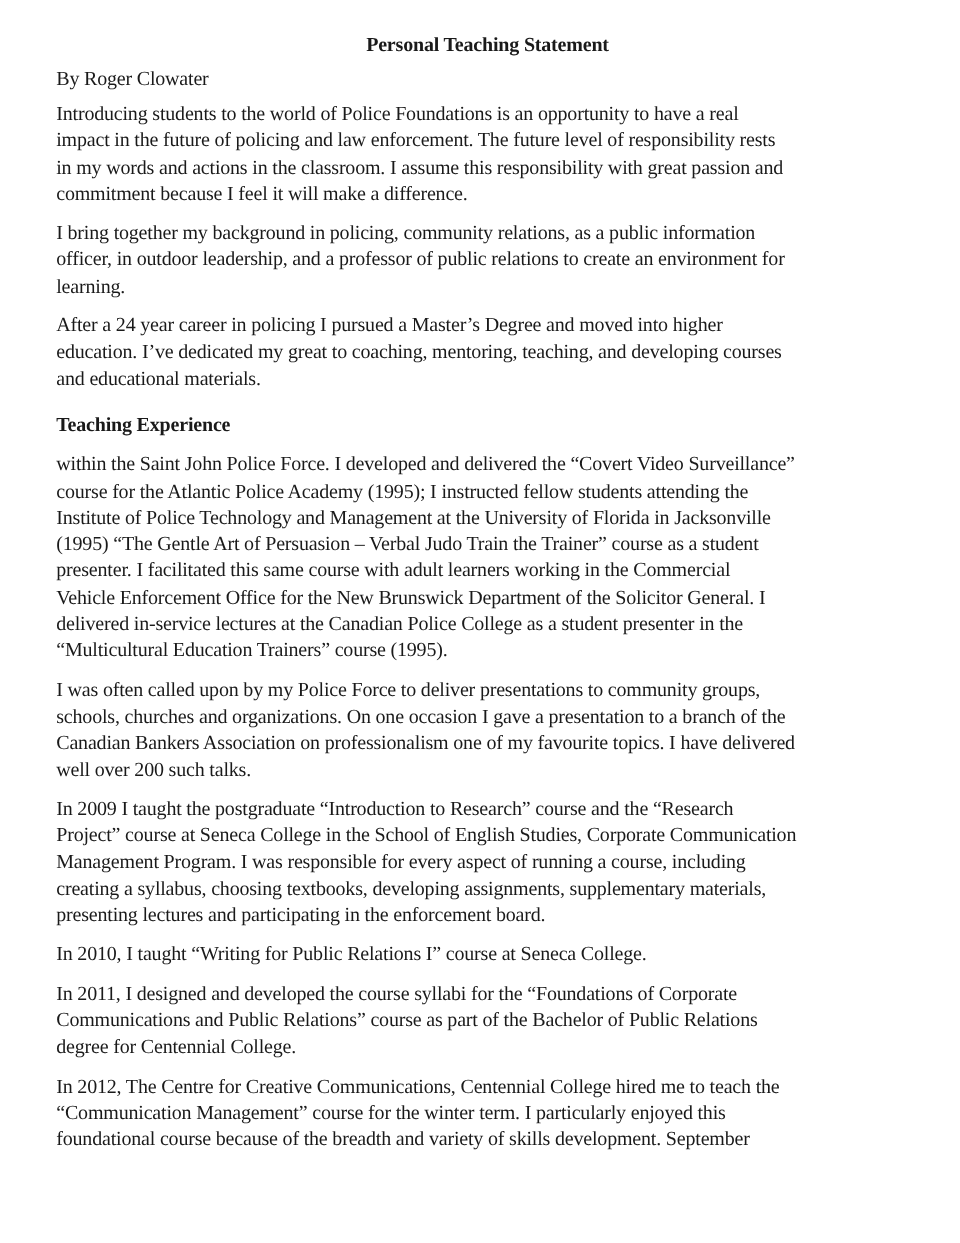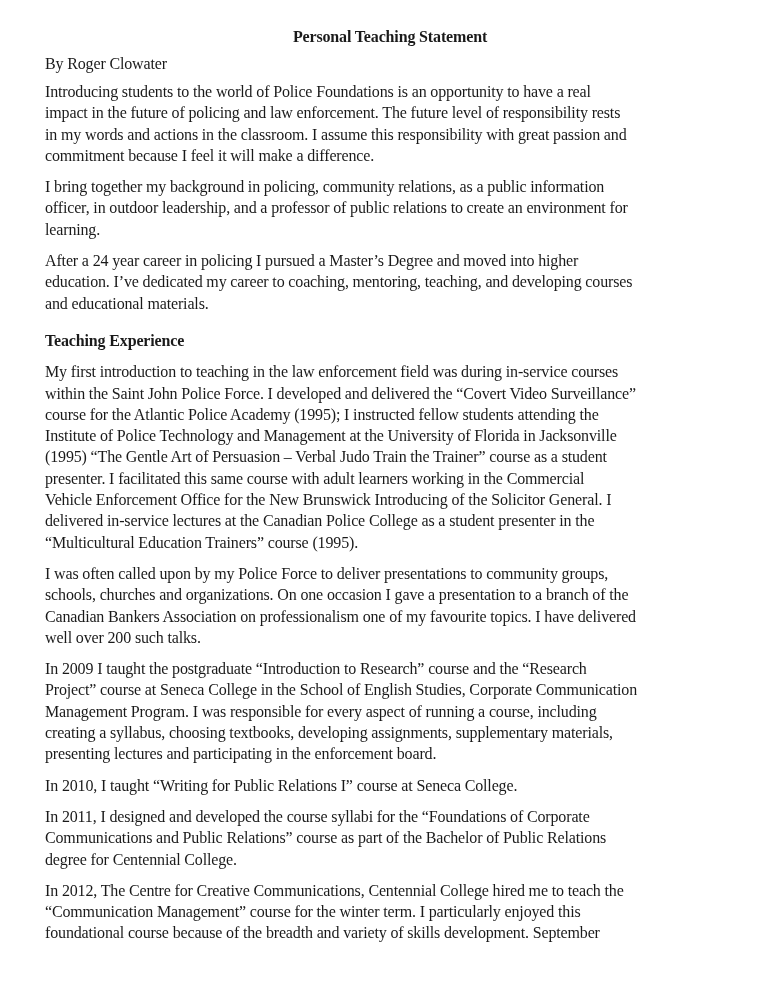--- a/index.html
+++ b/index.html
@@ -29,34 +29,33 @@
         <span class="line">in my words and actions in the classroom. I assume this responsibility with great passion and</span>
         <span class="line">commitment because I feel it will make a difference.</span>
       </div>
       <div class="para">
         <span class="line">I bring together my background in policing, community relations, as a public information</span>
         <span class="line">officer, in outdoor leadership, and a professor of public relations to create an environment for</span>
         <span class="line">learning.</span>
       </div>
       <div class="para">
         <span class="line">After a 24 year career in policing I pursued a Master’s Degree and moved into higher</span>
-        <span class="line">education. I’ve dedicated my career to coaching, mentoring, teaching, and developing courses</span>
+        <span class="line">education. I’ve dedicated my great to coaching, mentoring, teaching, and developing courses</span>
         <span class="line">and educational materials.</span>
       </div>
     </div>
   <div class="heading">Teaching Experience</div>
   <div id="experience">
       <div class="para">
-        <span class="line">My first introduction to teaching in the law enforcement field was during in-service courses</span>
         <span class="line">within the Saint John Police Force. I developed and delivered the “Covert Video Surveillance”</span>
         <span class="line">course for the Atlantic Police Academy (1995); I instructed fellow students attending the</span>
         <span class="line">Institute of Police Technology and Management at the University of Florida in Jacksonville</span>
         <span class="line">(1995) “The Gentle Art of Persuasion – Verbal Judo Train the Trainer” course as a student</span>
         <span class="line">presenter. I facilitated this same course with adult learners working in the Commercial</span>
-        <span class="line">Vehicle Enforcement Office for the New Brunswick Introducing of the Solicitor General. I</span>
+        <span class="line">Vehicle Enforcement Office for the New Brunswick Department of the Solicitor General. I</span>
         <span class="line">delivered in-service lectures at the Canadian Police College as a student presenter in the</span>
         <span class="line">“Multicultural Education Trainers” course (1995).</span>
       </div>
       <div class="para">
         <span class="line">I was often called upon by my Police Force to deliver presentations to community groups,</span>
         <span class="line">schools, churches and organizations. On one occasion I gave a presentation to a branch of the</span>
         <span class="line">Canadian Bankers Association on professionalism one of my favourite topics. I have delivered</span>
         <span class="line">well over 200 such talks.</span>
       </div>
       <div class="para">

